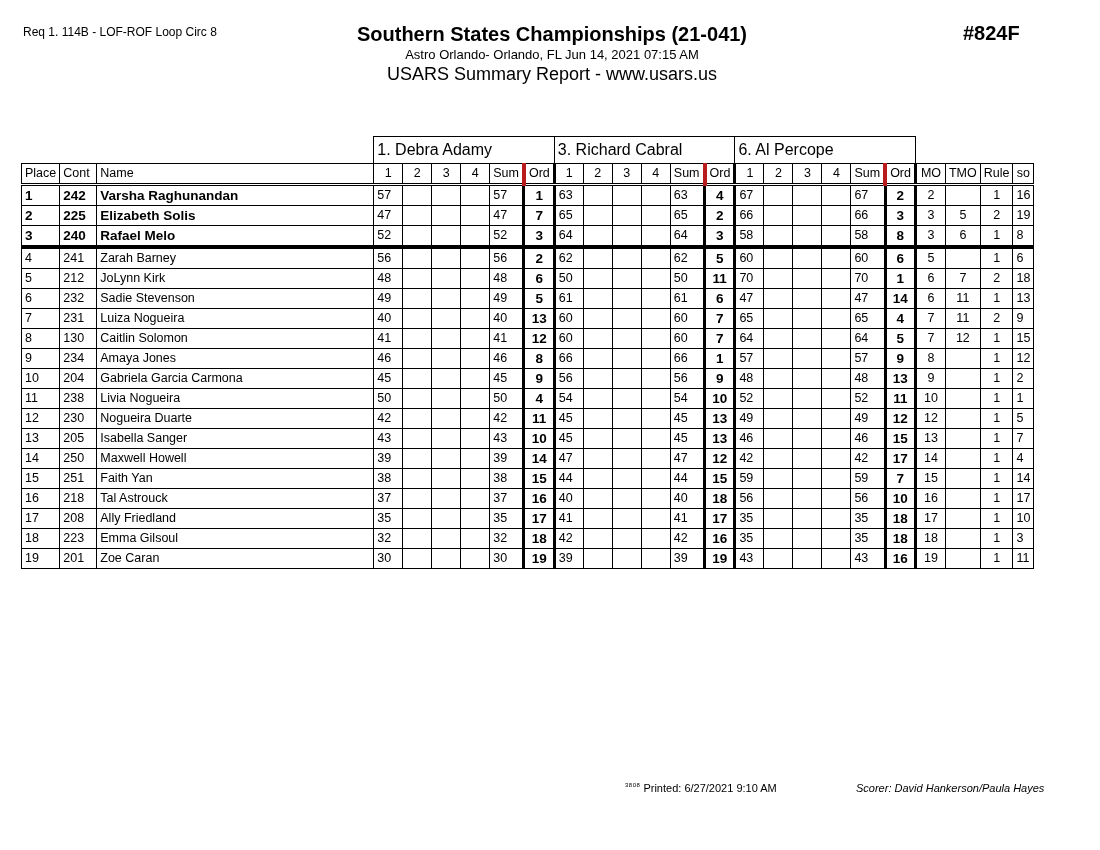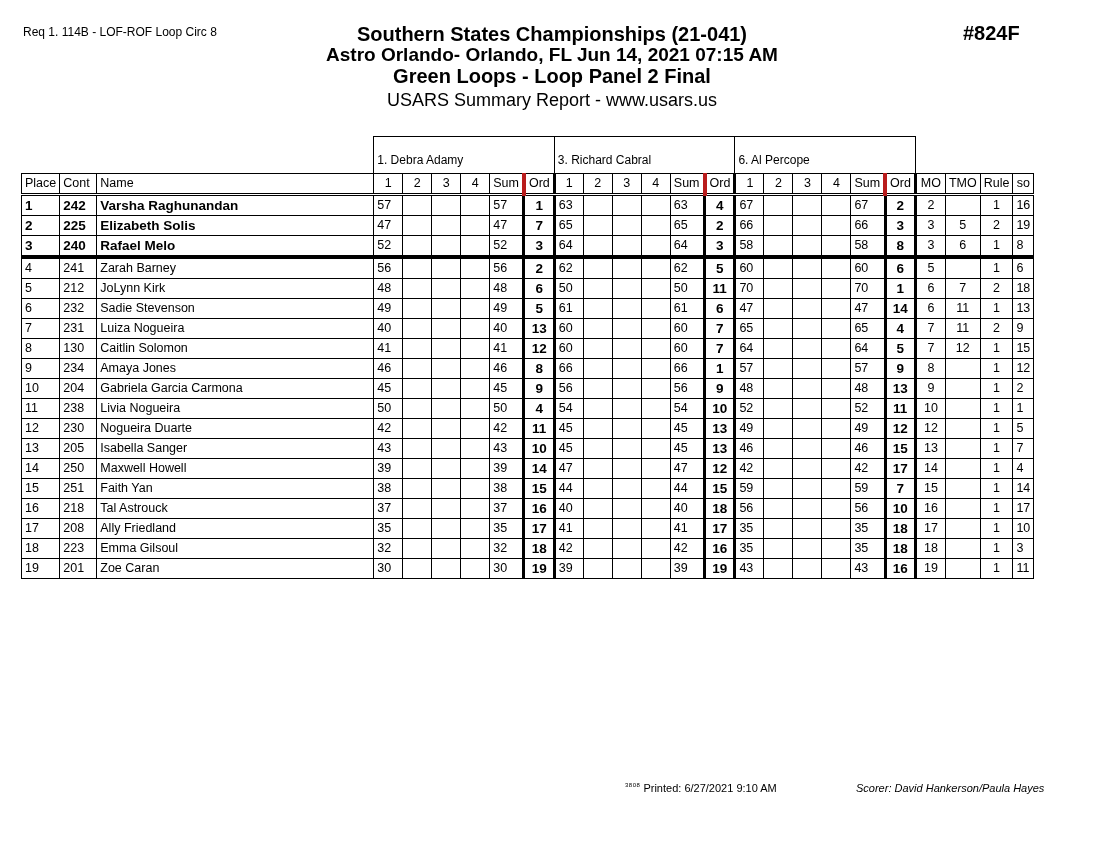--- a/index.html
+++ b/index.html
@@ -1,27 +1,27 @@
 <!DOCTYPE html>
 <html><head>
   <meta charset="utf-8">
   <style>
     html, body { margin: 0; padding: 0; background: #ffffff; }
     body { width: 1100px; height: 850px; position: relative; font-family: "Liberation Sans", sans-serif; color: #000; overflow: hidden; }
     .req { position: absolute; left: 23px; top: 25px; font-size: 12px; }
     .code { position: absolute; left: 963px; top: 22px; font-size: 20px; font-weight: bold; }
     .header { position: absolute; left: 300px; width: 504px; top: 22px; text-align: center; }
     .header .t1 { font-size: 20px; font-weight: bold; line-height: 24px; }
-    .header .t2 { font-size: 19px; line-height: 17px; font-weight: bold; }
+    .header .t2 { font-size: 13px; line-height: 17px; }
     .header .t3 { font-size: 20px; font-weight: bold; line-height: 26px; }
     .header .t4 { font-size: 18px; line-height: 22px; }
 
     table.grid { position: absolute; left: 21px; top: 136px; border-collapse: collapse; font-size: 12.5px; table-layout: fixed; }
     table.grid td { border: 1px solid #000; padding: 0 3px; height: 19px; line-height: 19px; white-space: nowrap; overflow: hidden; }
-    table.grid tr.judges td { height: 20px; vertical-align: top; line-height: 14px; font-size: 12px; padding-top: 16px; }
+    table.grid tr.judges td { height: 20px; vertical-align: top; line-height: 14px; font-size: 16px; padding-top: 6px; }
     table.grid tr.judges td.blank { border: none; }
     table.grid tr.colhead td { border-bottom: 3px double #000; }
     table.grid td.c { text-align: center; }
     table.grid td.ord { font-weight: bold; font-size: 13.5px; text-align: center; border-left: 3px solid #000; border-right: 3px solid #000; }
     table.grid td.ordh { text-align: center; border-left: 4px solid #b91c1c; border-right: 3px solid #000; }
     table.grid tr.top td { font-weight: bold; font-size: 13.5px; }
     table.grid tr.top td.score { font-weight: normal; font-size: 12.5px; }
     table.grid tr.cut td { border-bottom: 4px solid #000; }
 
     .footer { position: absolute; top: 782px; font-size: 11px; }
@@ -29,21 +29,20 @@
   </style>
 </head>
 <body>
 
 <div class="req">Req  1.  114B - LOF-ROF Loop Circ 8</div>
 <div class="code">#824F</div>
 
 <div class="header">
   <div class="t1">Southern States Championships (21-041)</div>
   <div class="t2">Astro Orlando- Orlando, FL  Jun 14, 2021  07:15 AM</div>
-  <div class="t3">Green Loops - Loop Panel 2 Final</div>
   <div class="t4">USARS Summary Report - www.usars.us</div>
 </div>
 
 <table class="grid">
   <colgroup>
     <col style="width:37px">
       <col style="width:37px">
       <col style="width:277px">
     <col style="width:29px">
       <col style="width:29px">

